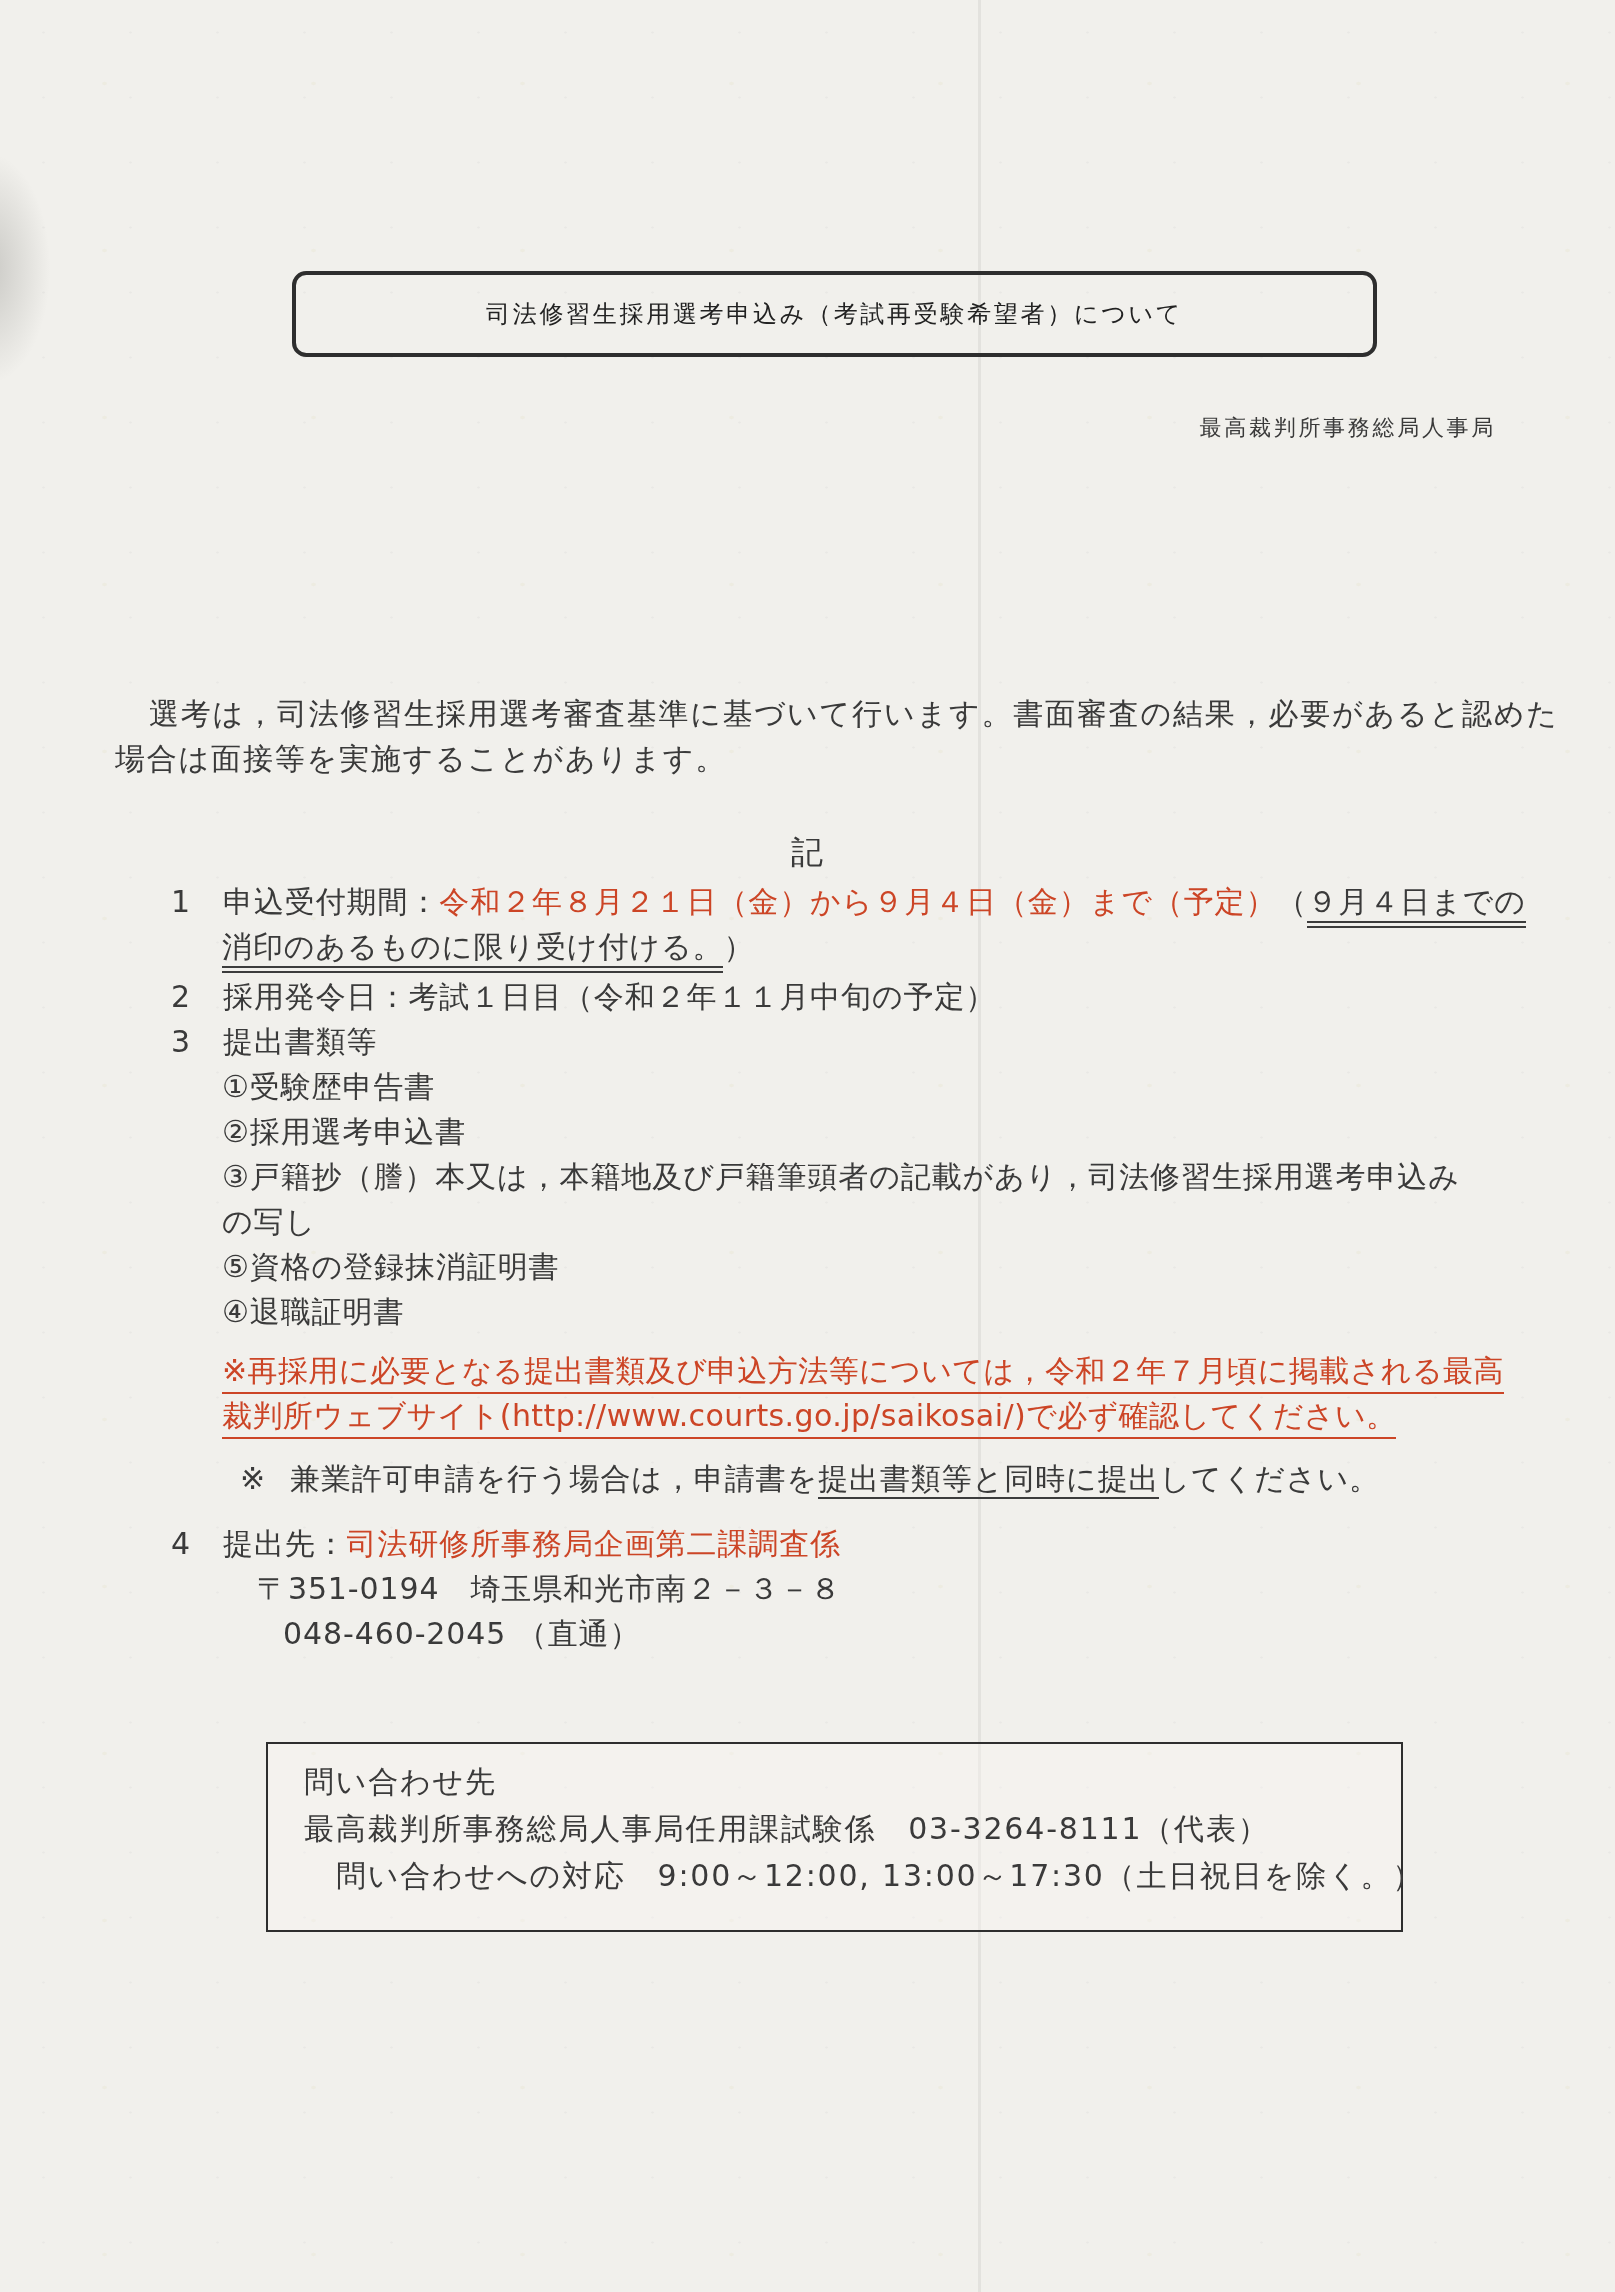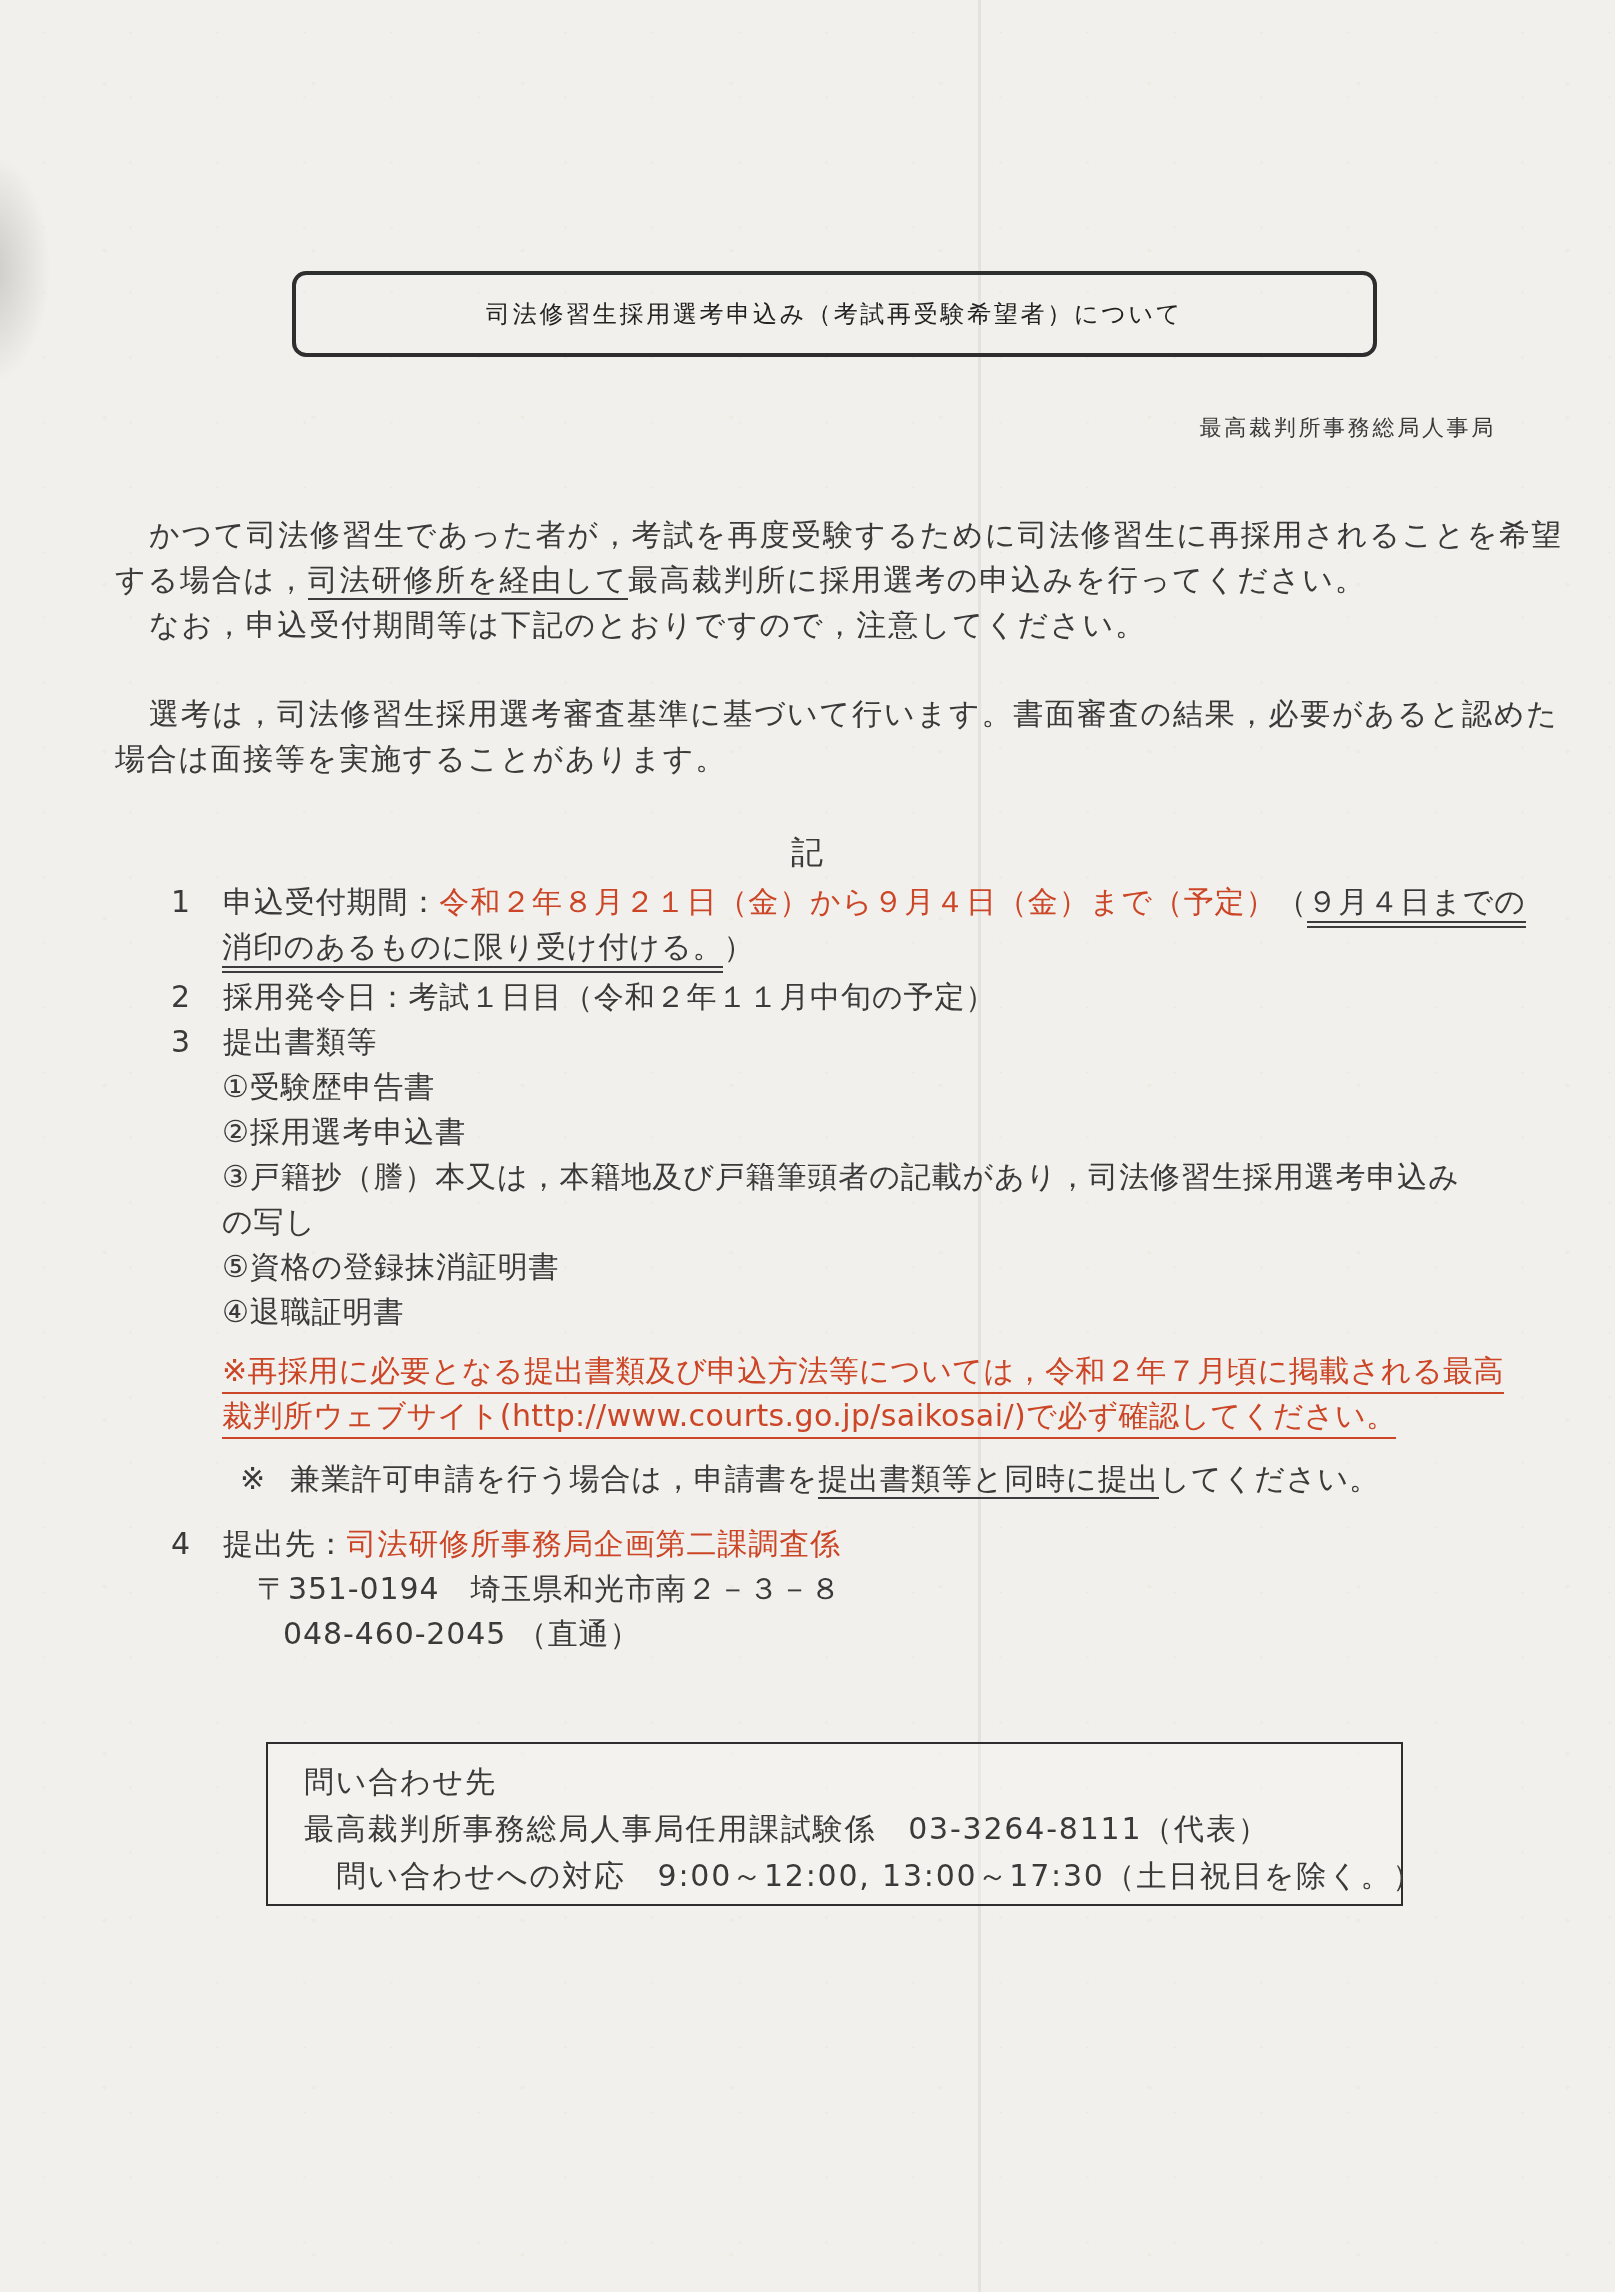--- a/index.html
+++ b/index.html
@@ -41,21 +41,21 @@
   .phone{padding-left:168px;white-space:nowrap;}
   .gap6{margin-top:5.4px;}
   .gap20{margin-top:18px;}
   .gap22{margin-top:19.7px;}
   .gap24{margin-top:14px;}
   .red{color:#cc4526;}
   .ul1{border-bottom:2.7px solid #3c3c3c;padding-bottom:0.9px;}
   .ul2{border-bottom:7.2px double #3c3c3c;padding-bottom:1.8px;}
   .ulred{border-bottom:2.7px solid #cc4526;padding-bottom:3.6px;letter-spacing:0.4px;}
   .contact{
-    position:absolute;left:266px;top:1742px;width:1137px;height:164px;
+    position:absolute;left:266px;top:1742px;width:1137px;height:190px;
     box-sizing:border-box;border:2.7px solid #2e2e2e;
     padding:14.3px 0 0 36px;
     font-size:30px;line-height:47px;letter-spacing:1.8px;color:#3a3a3a;
     background:rgba(248,247,243,0.35);
   }
   .contact .indent{text-indent:32px;}
   .contact div{white-space:nowrap;}
 </style>
 </head>
 <body>
@@ -64,25 +64,20 @@
 
   <div class="fold"></div>
   <div class="scan-smudge"></div>
 
   <div class="title-box">
     <span>司法修習生採用選考申込み（考試再受験希望者）について</span>
   </div>
 
   <div class="dept">最高裁判所事務総局人事局</div>
 
-  <div class="intro body-text">
-    <div class="indent">かつて司法修習生であった者が，考試を再度受験するために司法修習生に再採用されることを希望</div>
-    <div><span>する場合は，</span><span class="ul1">司法研修所を経由して</span><span>最高裁判所に採用選考の申込みを行ってください。</span></div>
-    <div class="indent">なお，申込受付期間等は下記のとおりですので，注意してください。</div>
-  </div>
 
   <div class="para2 body-text">
     <div class="indent">選考は，司法修習生採用選考審査基準に基づいて行います。書面審査の結果，必要があると認めた</div>
     <div>場合は面接等を実施することがあります。</div>
   </div>
 
   <div class="ki">記</div>
 
   <div class="list">
 

